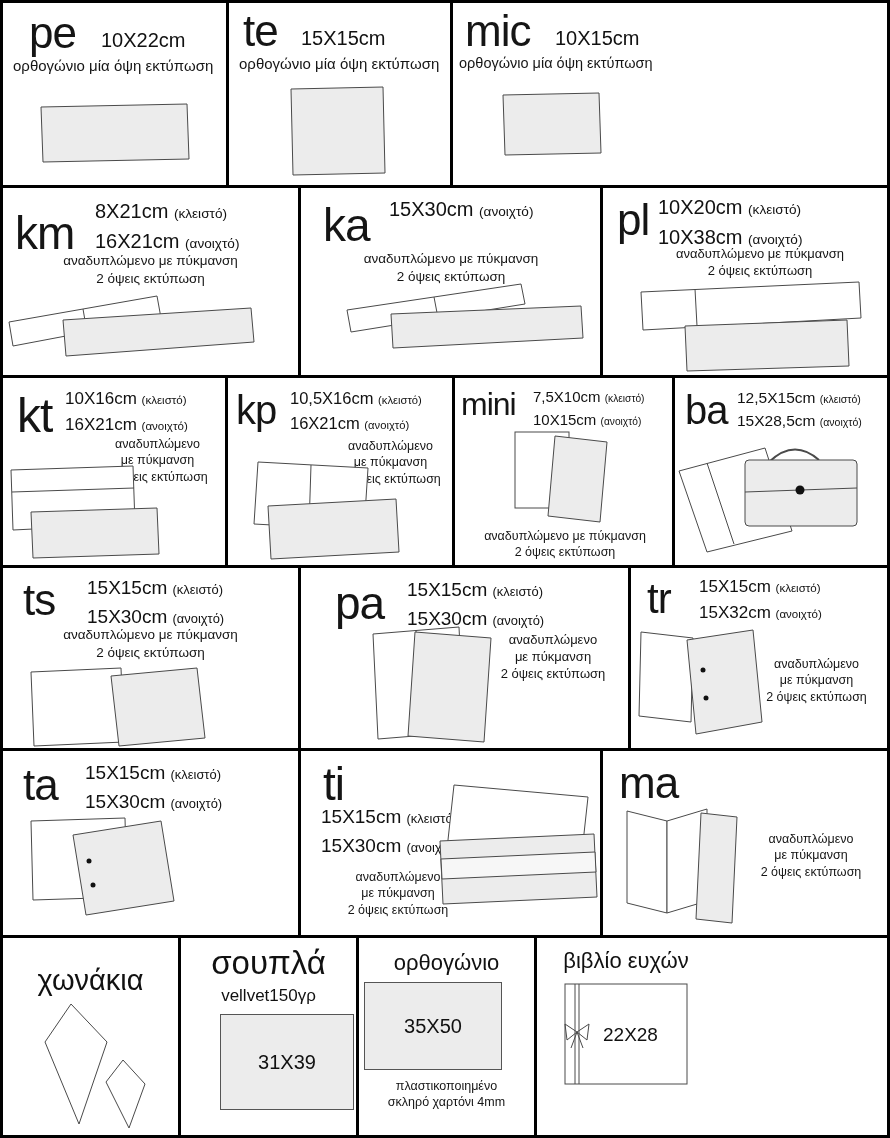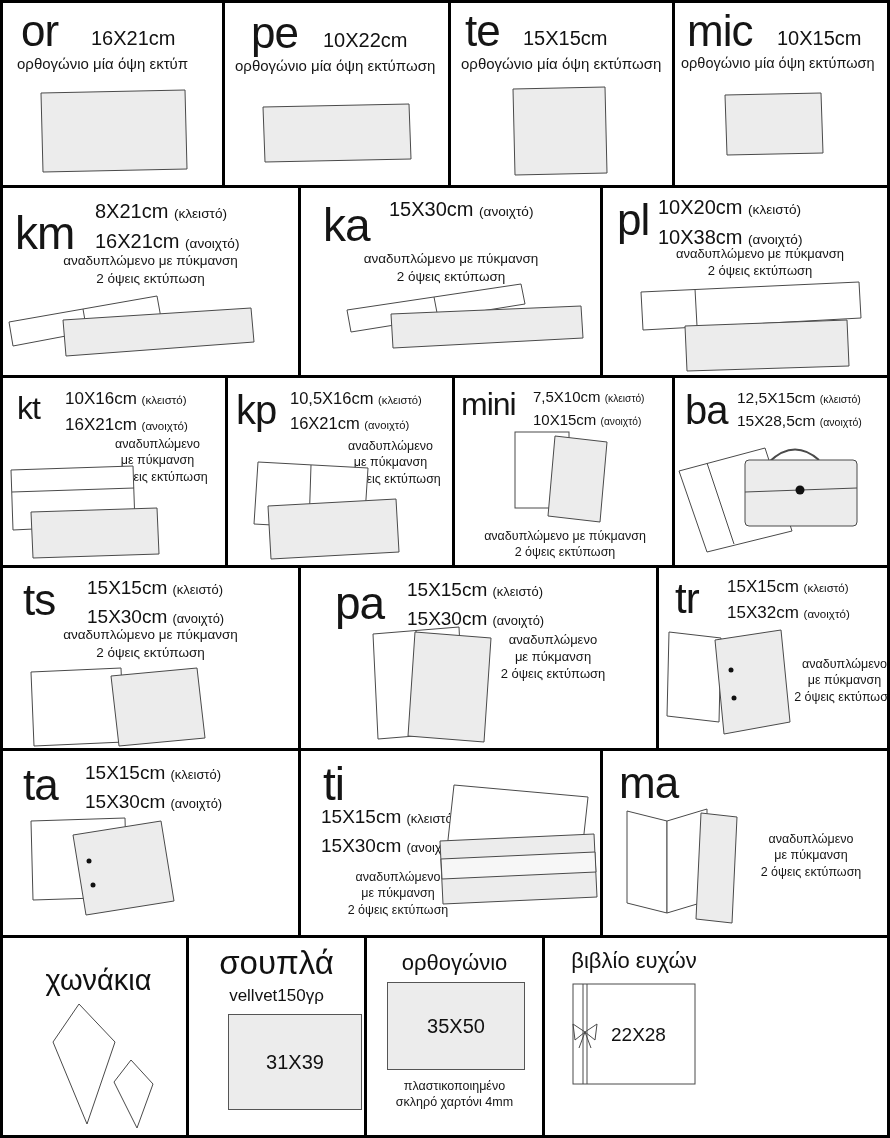--- a/index.html
+++ b/index.html
@@ -1,19 +1,19 @@
 <!DOCTYPE html>
 <html><head>
 <meta charset="utf-8">
 <style>
   * { margin:0; padding:0; box-sizing:border-box; }
   body { font-family:"Liberation Sans", sans-serif; background:#fff; color:#111; }
   #sheet { width:890px; height:1138px; border:3px solid #000; display:flex; flex-direction:column; background:#fff; overflow:hidden; }
   .row { display:flex; border-bottom:3px solid #000; }
-  .row:last-child { border-bottom:none; flex:1;margin-left:8px; }
+  .row:last-child { border-bottom:none; flex:1; }
   .cell { position:relative; border-right:3px solid #000; overflow:hidden; flex:0 0 auto; }
   .cell.grow { flex:1 1 auto; }
   .cell:last-child { border-right:none; }
   .abs { position:absolute; }
   .code { font-size:44px; line-height:1; letter-spacing:-1px; color:#151515; }
   .sizes { font-size:20px; line-height:1.5; white-space:nowrap; }
   .sizes .sz { font-size:1em; }
   .sizes .tag { font-size:0.68em; }
   .desc { font-size:15px; white-space:nowrap; color:#151515; }
   .note { font-size:13.5px; text-align:center; line-height:1.3; color:#151515; }
@@ -21,28 +21,20 @@
   svg { display:block; }
   .box { background:#ececec; border:1px solid #555; display:flex; align-items:center; justify-content:center; }
   .sticker { background:#e9e9e9; border:2px solid #444; border-radius:8px; }
 </style>
 </head>
 <body>
 
 <div id="sheet">
 
   <div class="row" style="height:185px">
-    <div class="cell" style="width:222px">
-      <span class="abs code" style="left:18px;top:6px">or</span>
-      <span class="abs sizes" style="left:88px;top:20px">16X21cm</span>
-      <span class="abs desc" style="left:14px;top:52px">ορθογώνιο μία όψη εκτύπ</span>
-      <svg class="abs" style="left:30px;top:78px" width="160" height="95" viewBox="0 0 160 95">
-        <polygon points="8,12 152,9 154,88 10,91" fill="#ececec" stroke="#4a4a4a"></polygon>
-      </svg>
-    </div>
     <div class="cell" style="width:226px">
       <span class="abs code" style="left:26px;top:8px">pe</span>
       <span class="abs sizes" style="left:98px;top:22px">10X22cm</span>
       <span class="abs desc" style="left:10px;top:54px">ορθογώνιο μία όψη εκτύπωση</span>
       <svg class="abs" style="left:32px;top:96px" width="160" height="66" viewBox="0 0 160 66">
         <polygon points="6,8 152,5 154,60 8,63" fill="#ececec" stroke="#4a4a4a"></polygon>
       </svg>
     </div>
     <div class="cell" style="width:224px">
       <span class="abs code" style="left:14px;top:6px">te</span>
@@ -107,21 +99,21 @@
       <svg class="abs" style="left:30px;top:92px" width="238" height="94" viewBox="0 0 238 94">
         <polygon points="8,12 226,2 228,38 10,50" fill="#fff" stroke="#4a4a4a"></polygon>
         <line x1="62" y1="9" x2="64" y2="46" stroke="#4a4a4a"></line>
         <polygon points="52,46 214,40 216,86 54,91" fill="#ececec" stroke="#4a4a4a"></polygon>
       </svg>
     </div>
   </div>
 
   <div class="row" style="height:190px">
     <div class="cell" style="width:225px">
-      <span class="abs code" style="left:14px;top:14px;font-size:32px">kt</span>
+      <span class="abs code" style="left:14px;top:14px;font-size:48px">kt</span>
       <div class="abs sizes" style="left:62px;top:8px;font-size:17px">
         <div><span class="sz">10X16cm</span> <span class="tag">(κλειστό)</span></div>
         <div><span class="sz">16X21cm</span> <span class="tag">(ανοιχτό)</span></div>
       </div>
       <div class="abs note" style="left:92px;top:58px;width:125px;font-size:12.5px">
         <div>αναδυπλώμενο</div>
         <div>με πύκμανση</div>
         <div>2 όψεις εκτύπωση</div>
       </div>
       <svg class="abs" style="left:2px;top:76px" width="162" height="110" viewBox="0 0 162 110">
@@ -188,21 +180,21 @@
       </div>
       <div class="abs note" style="left:25px;top:58px;width:245px">
         <div>αναδυπλώμενο με πύκμανση</div>
         <div>2 όψεις εκτύπωση</div>
       </div>
       <svg class="abs" style="left:22px;top:92px" width="215" height="90" viewBox="0 0 215 90">
         <polygon points="6,12 96,8 99,82 9,86" fill="#fff" stroke="#4a4a4a"></polygon>
         <polygon points="86,16 172,8 180,78 94,86" fill="#ececec" stroke="#4a4a4a"></polygon>
       </svg>
     </div>
-    <div class="cell" style="width:358px">
+    <div class="cell" style="width:330px">
       <span class="abs code" style="left:34px;top:12px;font-size:46px">pa</span>
       <div class="abs sizes" style="left:106px;top:8px;font-size:19px">
         <div><span class="sz">15X15cm</span> <span class="tag">(κλειστό)</span></div>
         <div><span class="sz">15X30cm</span> <span class="tag">(ανοιχτό)</span></div>
       </div>
       <div class="abs note" style="left:188px;top:64px;width:128px;font-size:13px">
         <div>αναδυπλώμενο</div>
         <div>με πύκμανση</div>
         <div>2 όψεις εκτύπωση</div>
       </div>
@@ -288,21 +280,21 @@
     </div>
     <div class="cell" style="width:178px">
       <div class="abs ctr" style="top:6px;font-size:33px">σουπλά</div>
       <div class="abs ctr" style="top:48px;font-size:17px">vellvet150γρ</div>
       <div class="abs box" style="left:39px;top:76px;width:134px;height:96px">
         <span style="font-size:20px">31X39</span>
       </div>
     </div>
     <div class="cell" style="width:178px">
       <div class="abs ctr" style="top:12px;font-size:22px">ορθογώνιο</div>
-      <div class="abs box" style="left:20px;top:44px;width:138px;height:88px">
+      <div class="abs box" style="left:5px;top:44px;width:138px;height:88px">
         <span style="font-size:20px">35X50</span>
       </div>
       <div class="abs ctr note" style="top:140px;font-size:12.5px">
         <div>πλαστικοποιημένο</div>
         <div>σκληρό χαρτόνι 4mm</div>
       </div>
     </div>
     <div class="cell" style="width:178px">
       <div class="abs ctr" style="top:10px;font-size:22px">βιβλίο ευχών</div>
       <svg class="abs" style="left:12px;top:40px" width="150" height="114" viewBox="0 0 150 114">

